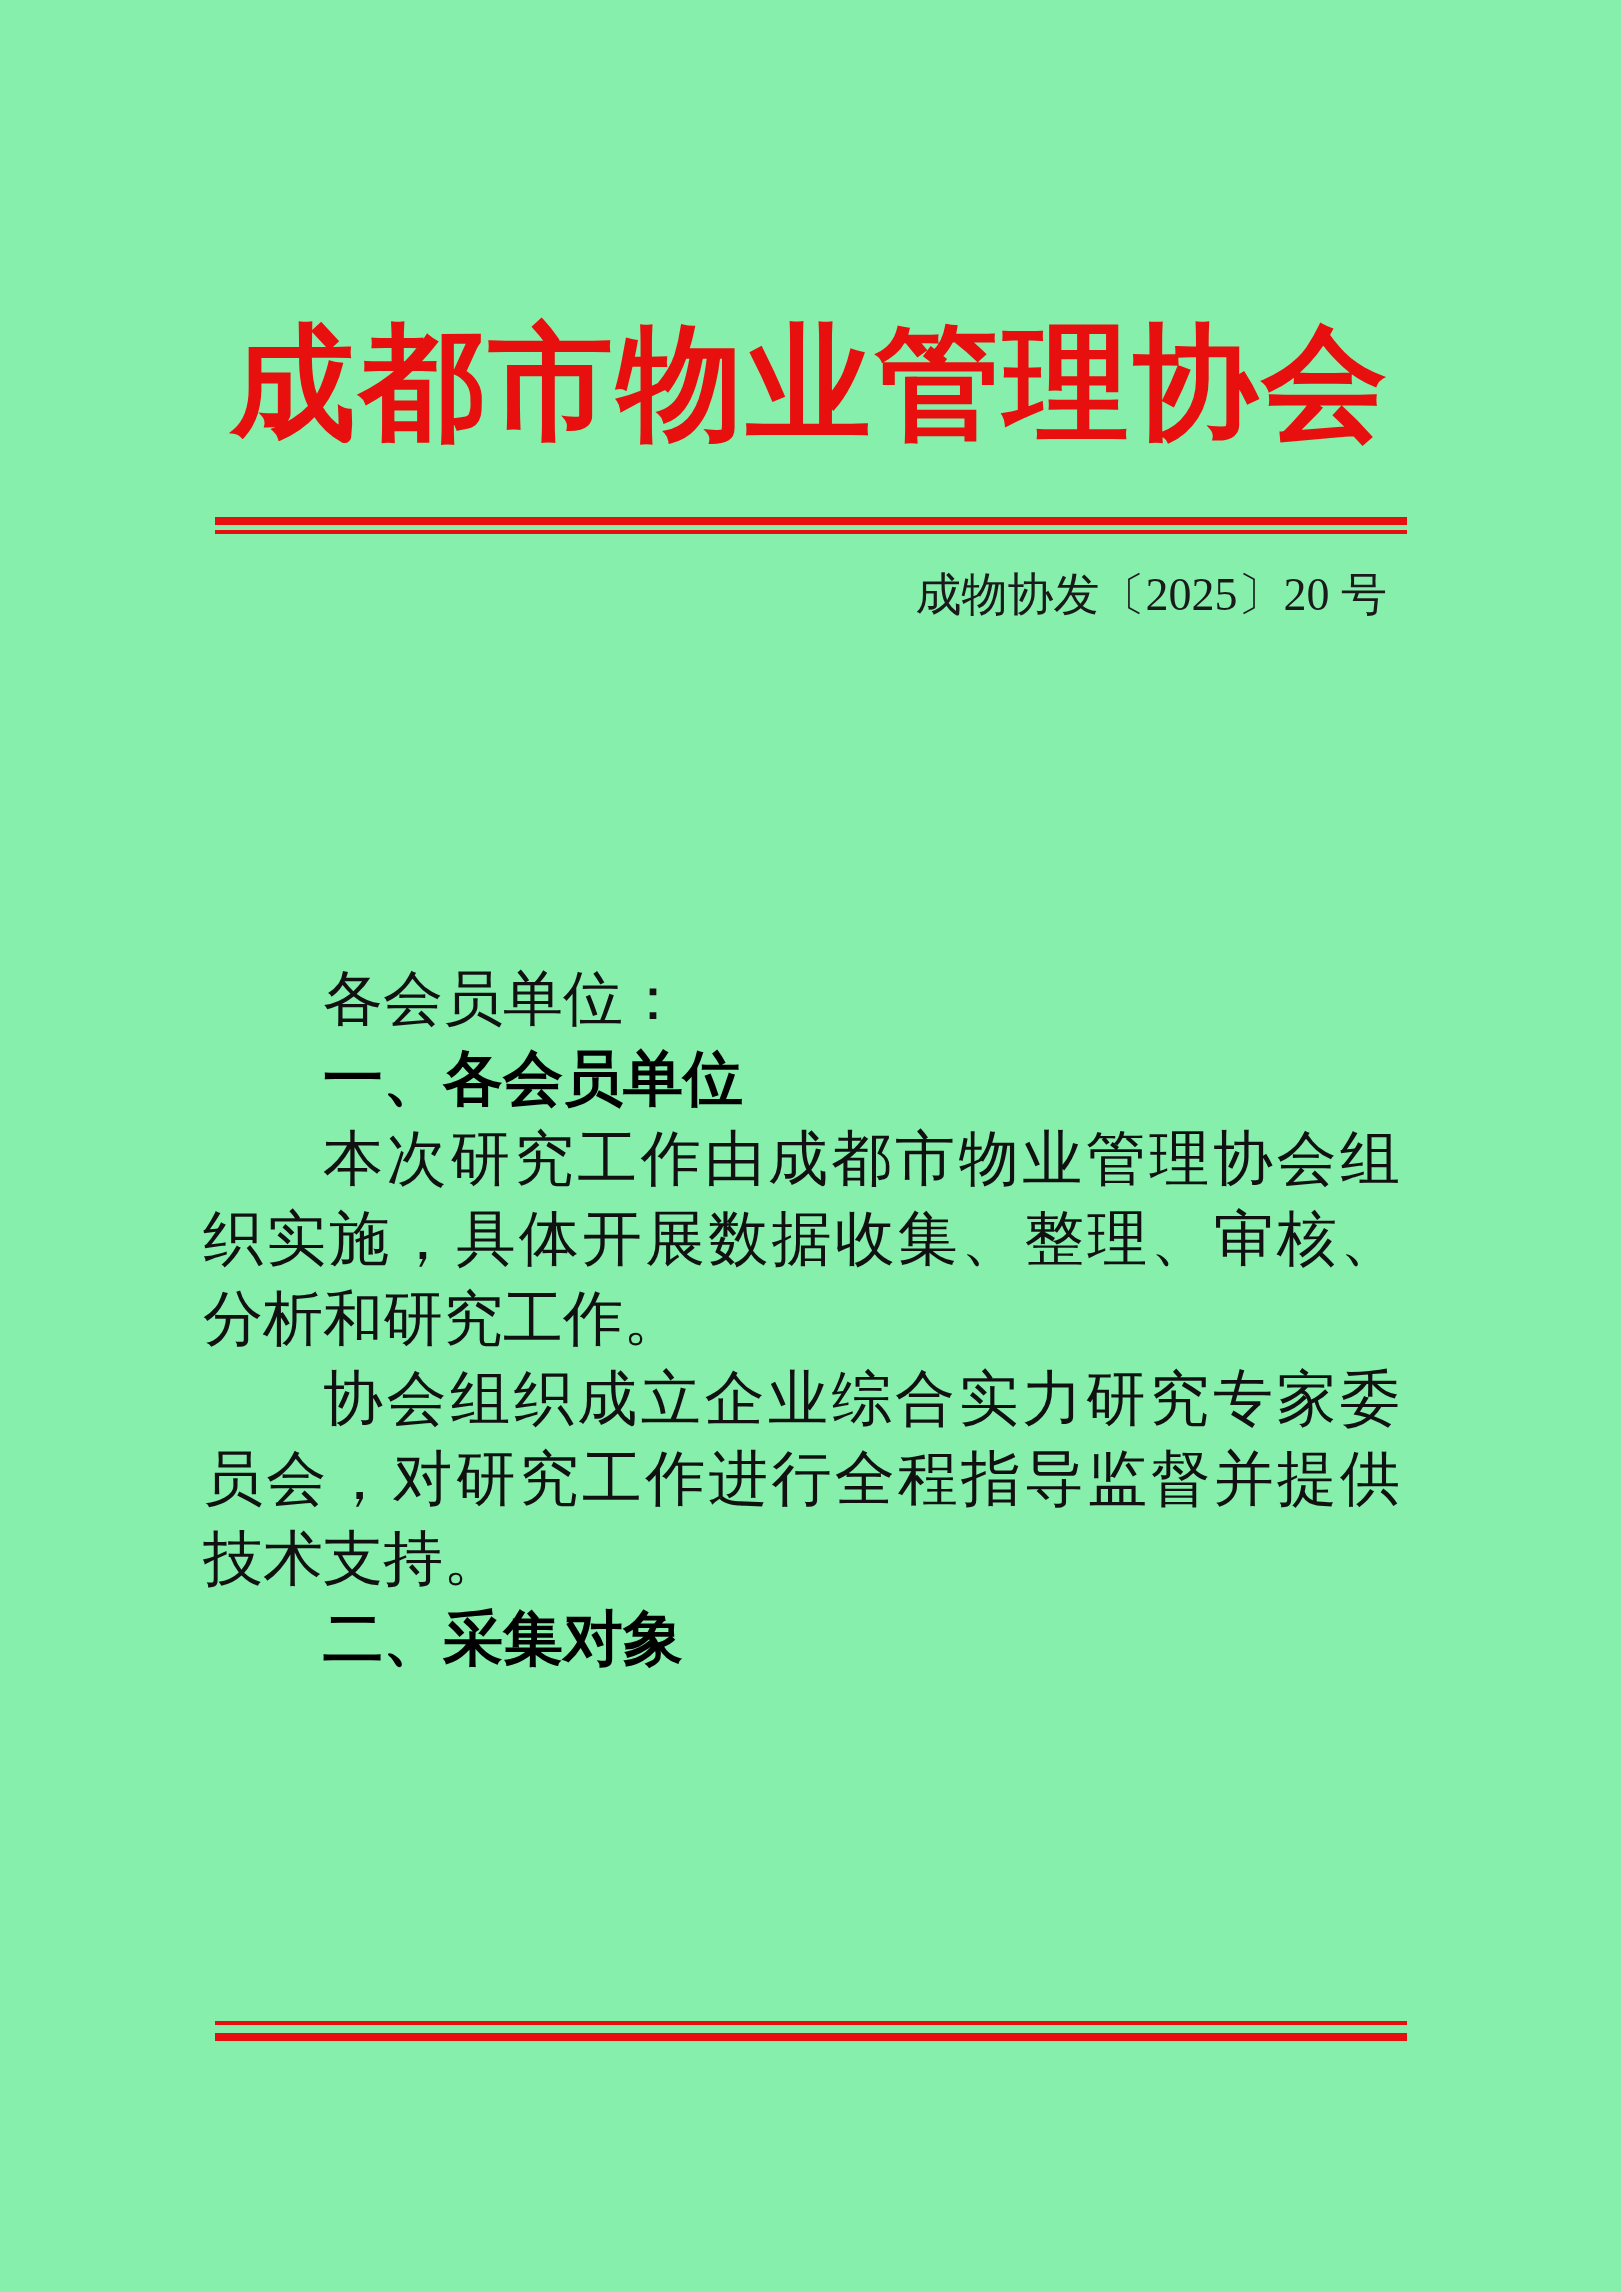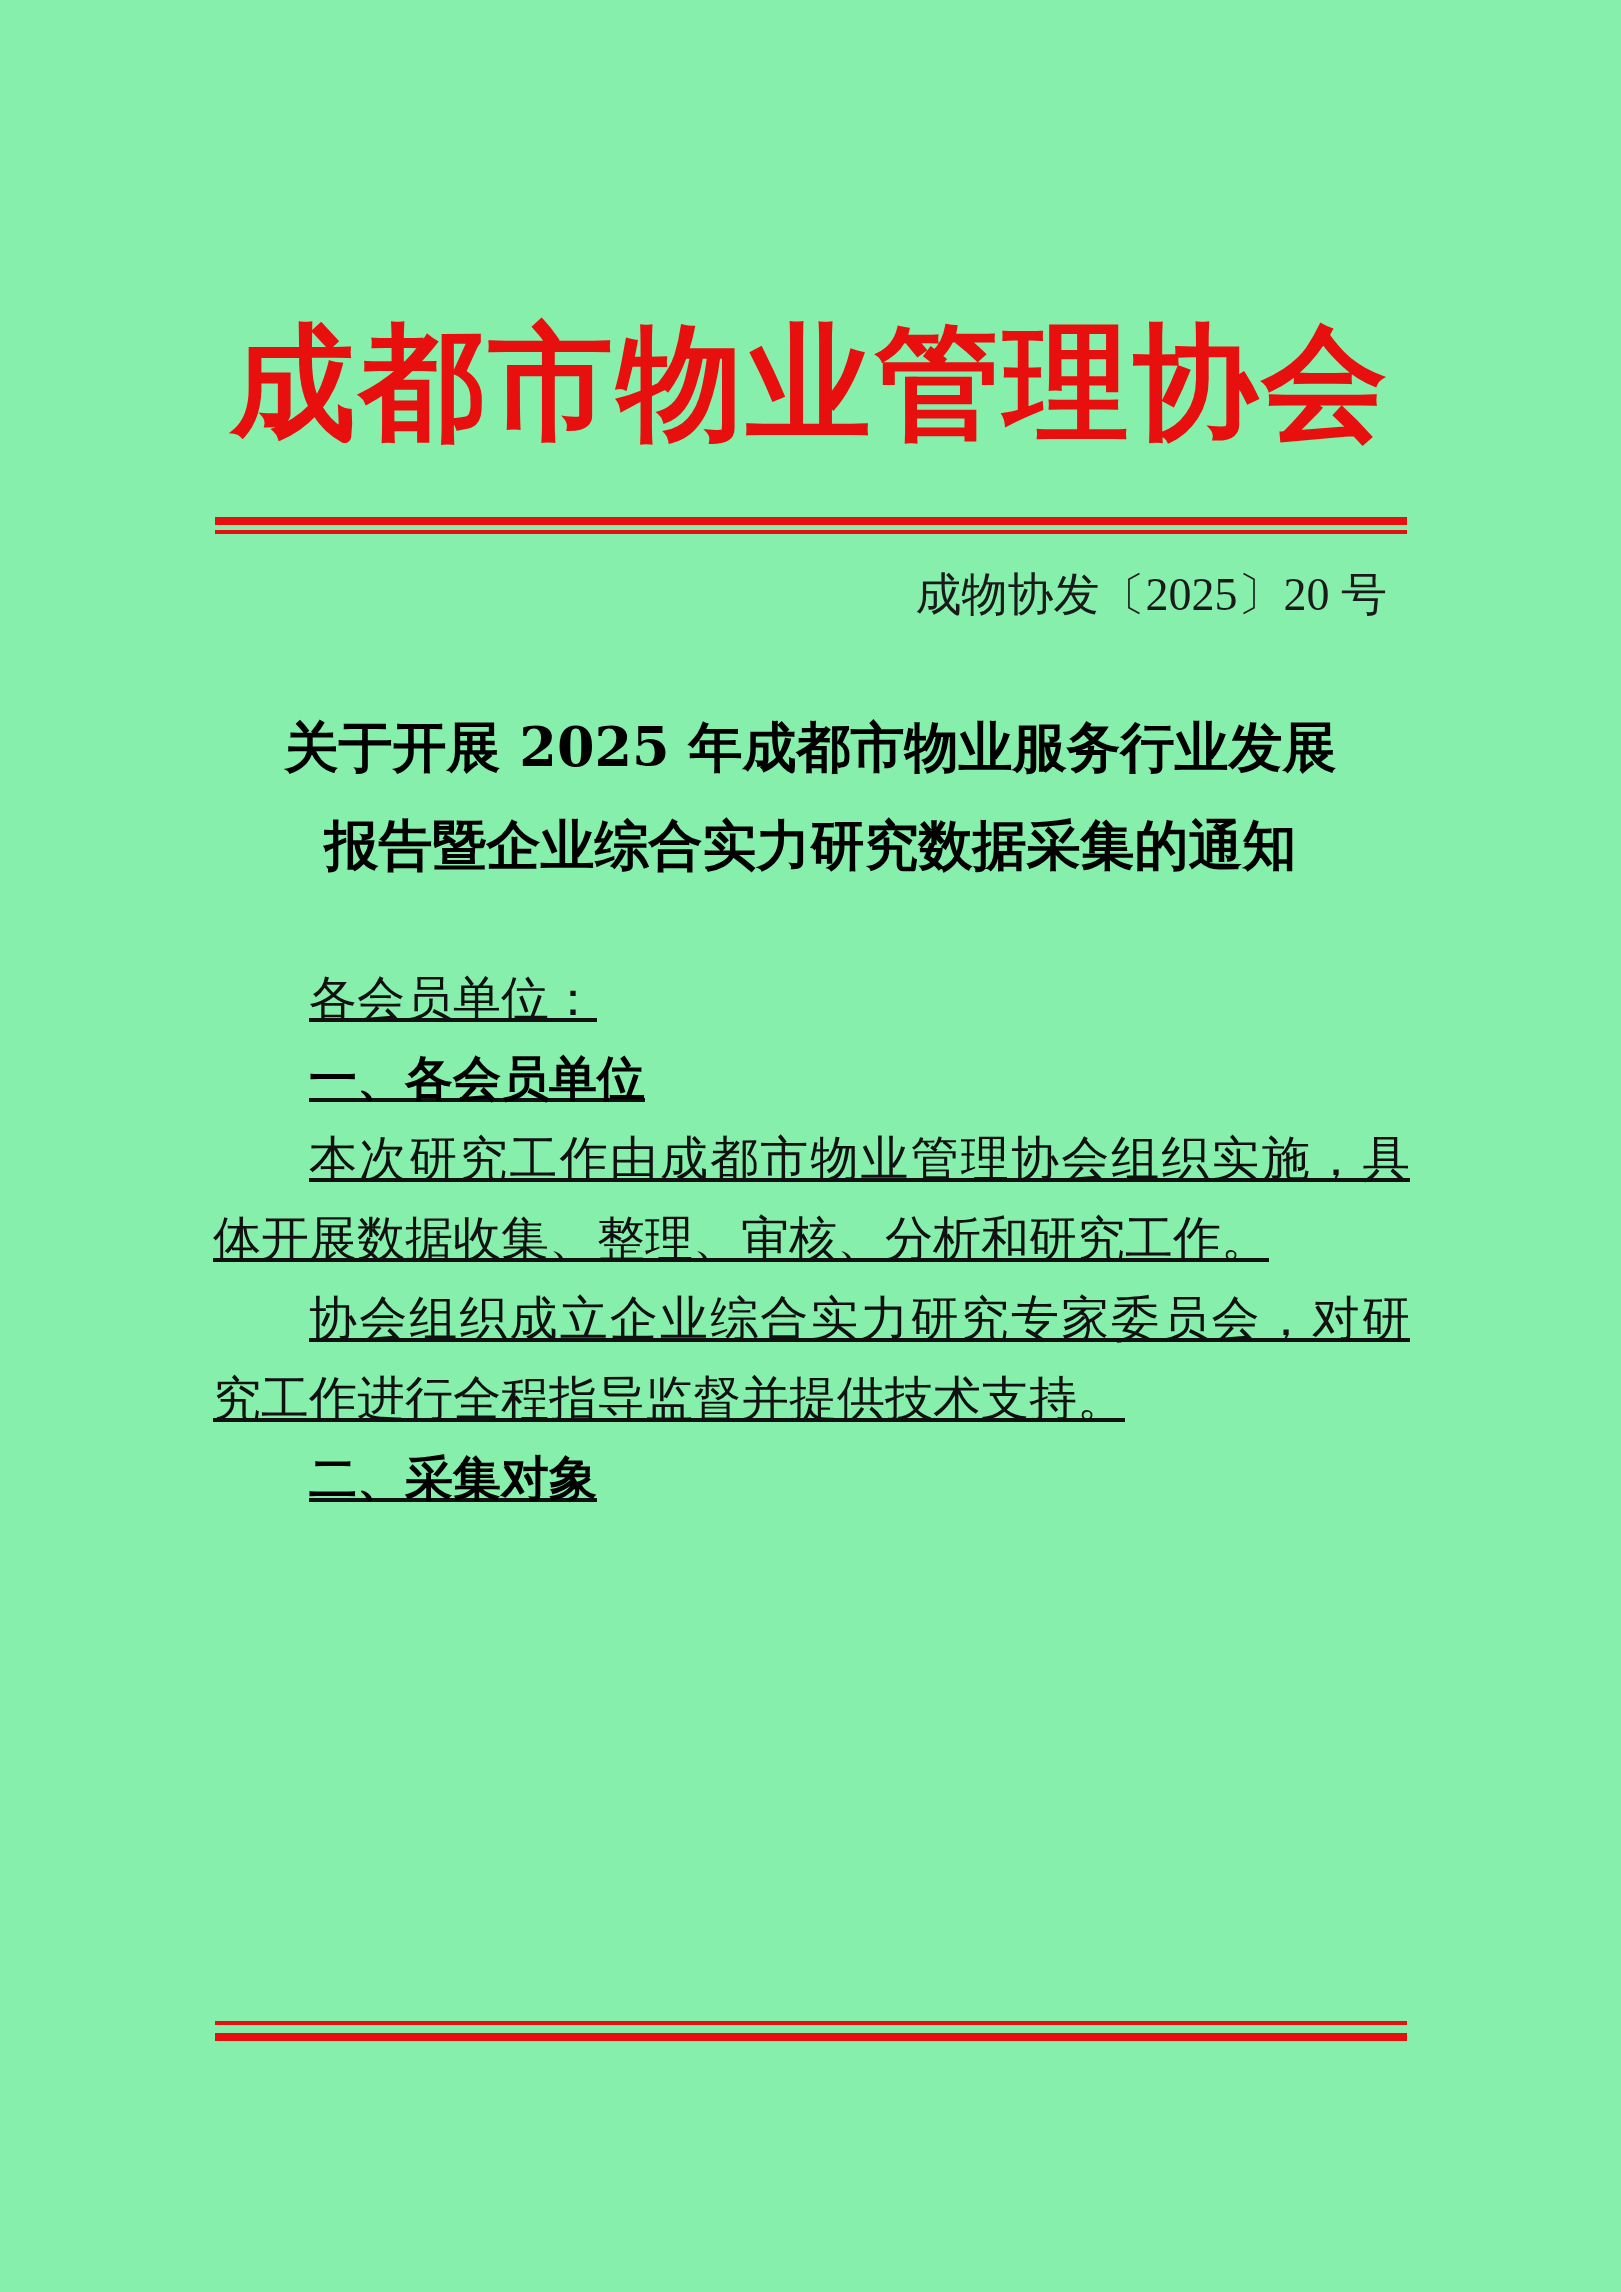--- a/index.html
+++ b/index.html
@@ -60,28 +60,27 @@
     text-align: center;
     font-weight: bold;
     font-size: 54px;
     line-height: 98px;
     color: #000000;
     font-family: "DejaVu Serif", serif;
   }
   .body-text {
     position: absolute;
     top: 959px;
-    left: 213px;
+    left: 203px;
     width: 1197px;
-    font-size: 48px;
+    font-size: 60px;
     line-height: 80px;
     color: #111111;
     text-align: justify;
     font-family: "Liberation Serif", serif;
-    text-decoration: underline;
   }
   .body-text .salutation {
     text-indent: 0;
   }
   .body-text .para {
     text-indent: 2em;
     margin: 0;
   }
   .body-text .heading {
     text-indent: 2em;
@@ -98,24 +97,20 @@
 
   <div class="org-title">成都市物业管理协会</div>
 
   <div class="sep sep-top">
     <div class="line thick"></div>
     <div class="line thin"></div>
   </div>
 
   <div class="doc-number">成物协发〔2025〕20 号</div>
 
-  <div class="notice-title">
-    <div>关于开展 2025 年成都市物业服务行业发展</div>
-    <div>报告暨企业综合实力研究数据采集的通知</div>
-  </div>
 
   <div class="body-text">
     <p class="para salutation">各会员单位：</p>
     <p class="heading">一、各会员单位</p>
     <p class="para">本次研究工作由成都市物业管理协会组织实施，具体开展数据收集、整理、审核、分析和研究工作。</p>
     <p class="para">协会组织成立企业综合实力研究专家委员会，对研究工作进行全程指导监督并提供技术支持。</p>
     <p class="heading">二、采集对象</p>
   </div>
 
   <div class="sep sep-bottom">

